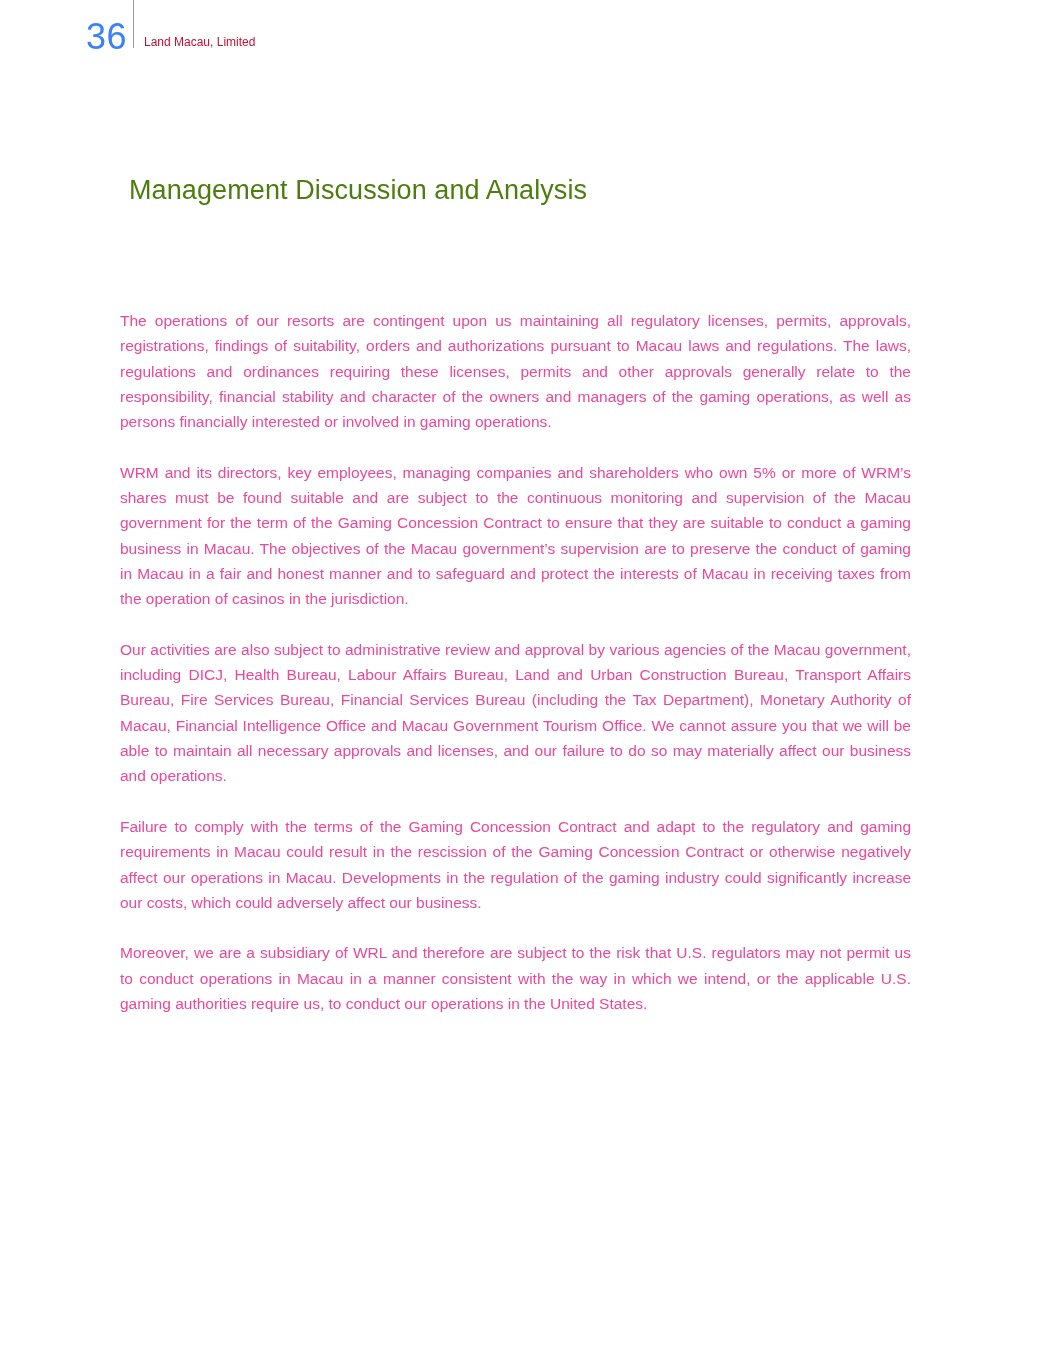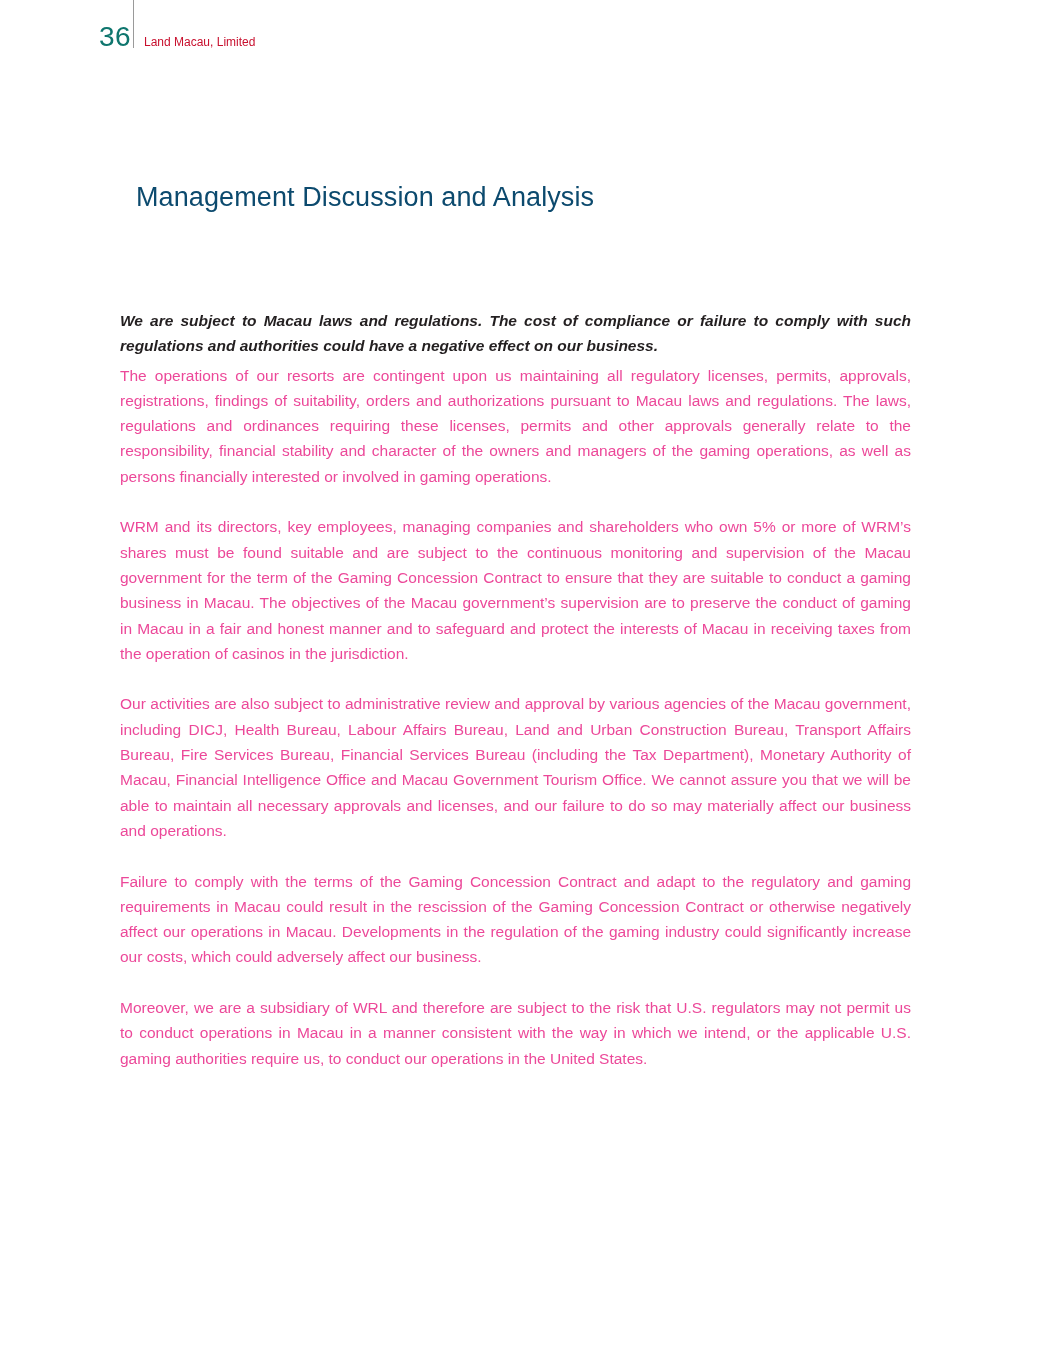--- a/index.html
+++ b/index.html
@@ -17,25 +17,25 @@
     }
     .page-header {
       position: absolute;
       left: 0;
       top: 0;
       width: 1055px;
       height: 60px;
     }
     .page-number {
       position: absolute;
-      left: 99px;
+      left: 86px;
       top: 20px;
-      font-size: 28px;
+      font-size: 36px;
       line-height: 34px;
-      color: #0f766e;
+      color: #3b82f6;
       font-weight: 300;
       letter-spacing: 0.5px;
     }
     .header-rule {
       position: absolute;
       left: 133px;
       top: 0;
       width: 1px;
       height: 48px;
       background: #9a9a9a;
@@ -47,23 +47,23 @@
       font-size: 12px;
       line-height: 14px;
       color: #c8102e;
     }
     .section-title {
       position: absolute;
       left: 120px;
       top: 164px;
       font-size: 27px;
       line-height: 34px;
-      color: #0c4a6e;
+      color: #4d7c0f;
       font-weight: normal;
-      margin: 16px;
+      margin: 9px;
       letter-spacing: 0.1px;
     }
     .content {
       position: absolute;
       left: 120px;
       top: 308px;
       width: 791px;
     }
     .risk-heading {
       font-style: italic;
@@ -87,19 +87,18 @@
 
 <div class="page-header">
   <span class="page-number">36</span>
   <span class="header-rule"></span>
   <span class="company-name">Land Macau, Limited</span>
 </div>
 
 <h1 class="section-title">Management Discussion and Analysis</h1>
 
 <div class="content">
-  <p class="risk-heading">We are subject to Macau laws and regulations. The cost of compliance or failure to comply with such regulations and authorities could have a negative effect on our business.</p>
   <p class="para">The operations of our resorts are contingent upon us maintaining all regulatory licenses, permits, approvals, registrations, findings of suitability, orders and authorizations pursuant to Macau laws and regulations. The laws, regulations and ordinances requiring these licenses, permits and other approvals generally relate to the responsibility, financial stability and character of the owners and managers of the gaming operations, as well as persons financially interested or involved in gaming operations.</p>
   <p class="para">WRM and its directors, key employees, managing companies and shareholders who own 5% or more of WRM’s shares must be found suitable and are subject to the continuous monitoring and supervision of the Macau government for the term of the Gaming Concession Contract to ensure that they are suitable to conduct a gaming business in Macau. The objectives of the Macau government’s supervision are to preserve the conduct of gaming in Macau in a fair and honest manner and to safeguard and protect the interests of Macau in receiving taxes from the operation of casinos in the jurisdiction.</p>
   <p class="para">Our activities are also subject to administrative review and approval by various agencies of the Macau government, including DICJ, Health Bureau, Labour Affairs Bureau, Land and Urban Construction Bureau, Transport Affairs Bureau, Fire Services Bureau, Financial Services Bureau (including the Tax Department), Monetary Authority of Macau, Financial Intelligence Office and Macau Government Tourism Office. We cannot assure you that we will be able to maintain all necessary approvals and licenses, and our failure to do so may materially affect our business and operations.</p>
   <p class="para">Failure to comply with the terms of the Gaming Concession Contract and adapt to the regulatory and gaming requirements in Macau could result in the rescission of the Gaming Concession Contract or otherwise negatively affect our operations in Macau. Developments in the regulation of the gaming industry could significantly increase our costs, which could adversely affect our business.</p>
   <p class="para">Moreover, we are a subsidiary of WRL and therefore are subject to the risk that U.S. regulators may not permit us to conduct operations in Macau in a manner consistent with the way in which we intend, or the applicable U.S. gaming authorities require us, to conduct our operations in the United States.</p>
 </div>
 
 </body></html>

